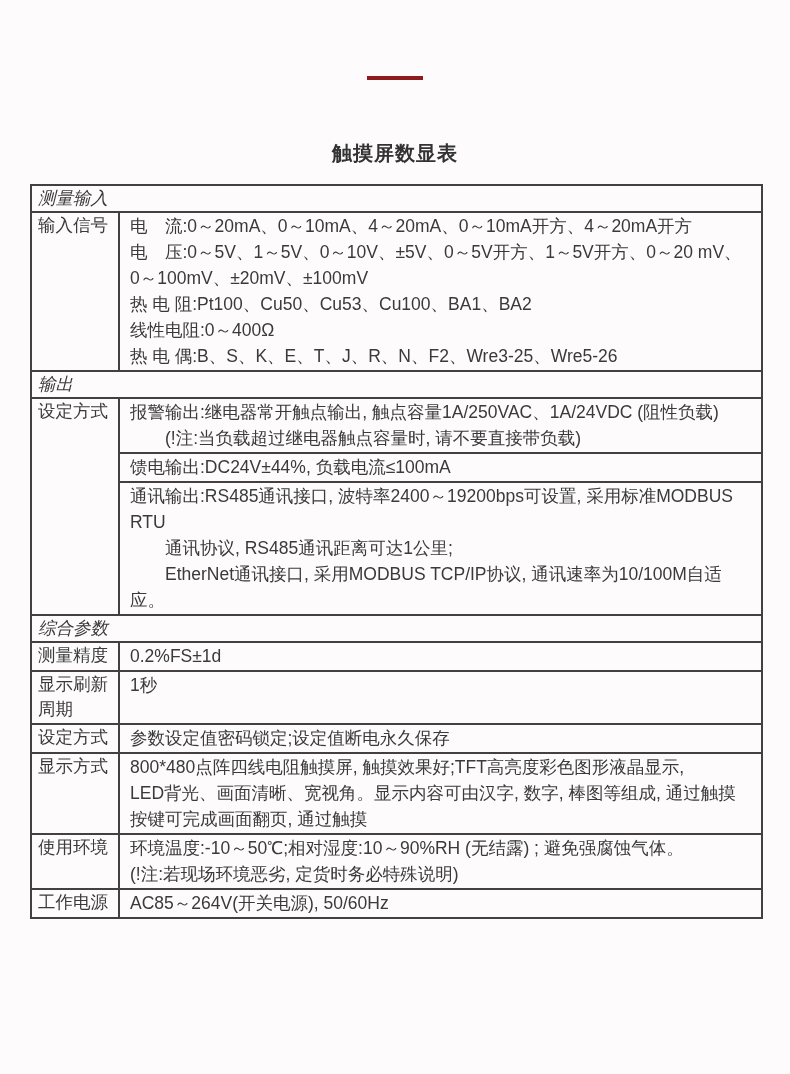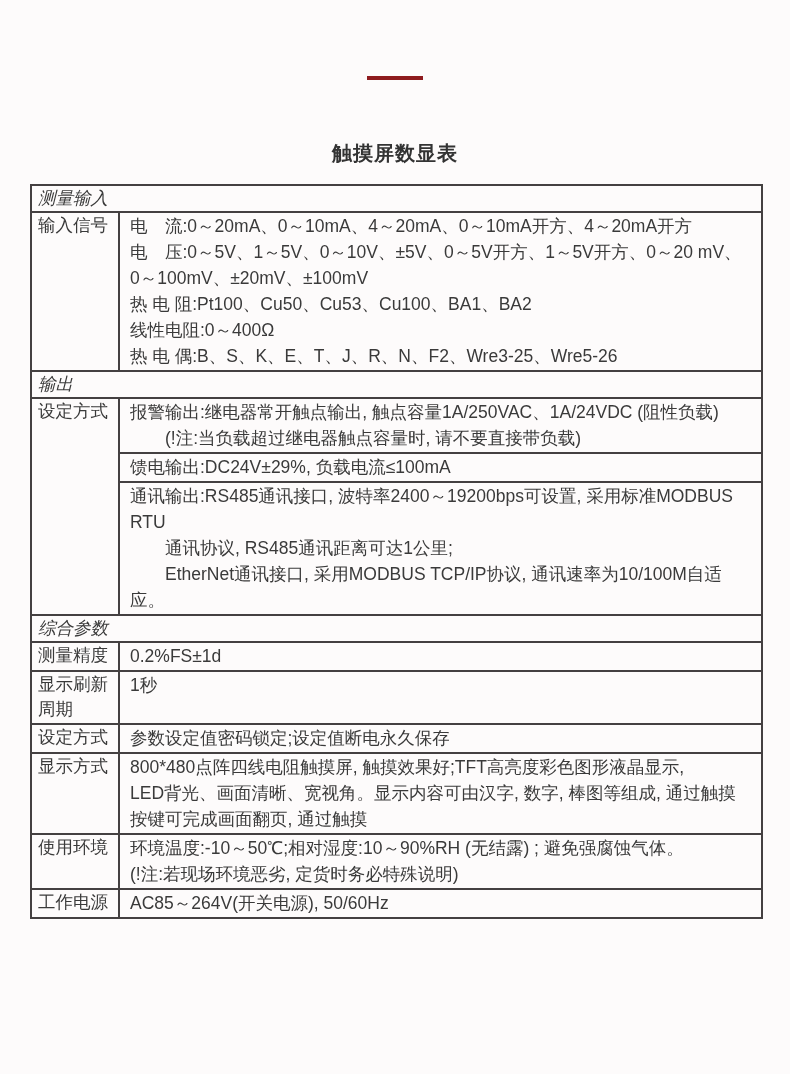--- a/index.html
+++ b/index.html
@@ -107,21 +107,21 @@
         </tr>
         <tr>
           <td class="label-cell" rowspan="3">设定方式</td>
           <td class="value-cell">
             <div class="line">报警输出:继电器常开触点输出, 触点容量1A/250VAC、1A/24VDC (阻性负载)</div>
             <div class="line">　　(!注:当负载超过继电器触点容量时, 请不要直接带负载)</div>
           </td>
         </tr>
         <tr>
           <td class="value-cell">
-            <div class="line">馈电输出:DC24V±29%, 负载电流≤100mA</div>
+            <div class="line">馈电输出:DC24V±44%, 负载电流≤100mA</div>
           </td>
         </tr>
         <tr>
           <td class="value-cell">
             <div class="line">通讯输出:RS485通讯接口, 波特率2400～19200bps可设置, 采用标准MODBUS RTU</div>
             <div class="line">　　通讯协议, RS485通讯距离可达1公里;</div>
             <div class="line">　　EtherNet通讯接口, 采用MODBUS TCP/IP协议, 通讯速率为10/100M自适应。</div>
           </td>
         </tr>
         <tr>

